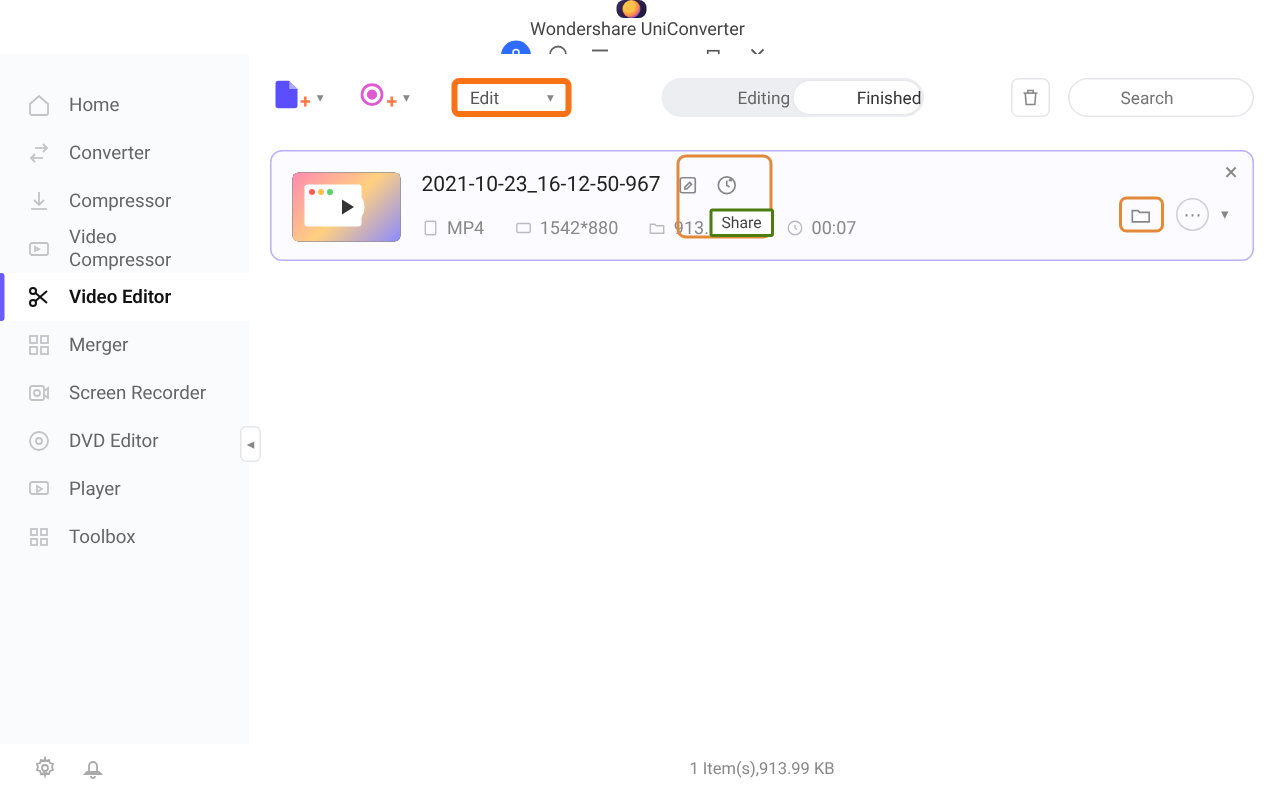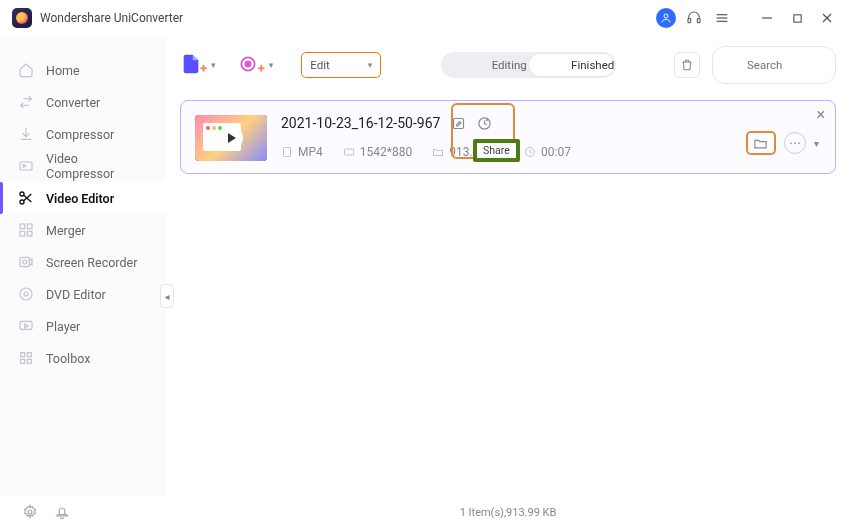--- a/index.html
+++ b/index.html
@@ -1,19 +1,19 @@
 <!DOCTYPE html>
 <html><head>
 <meta charset="utf-8">
 <style>
 * { margin:0; padding:0; box-sizing:border-box; font-family:-apple-system,BlinkMacSystemFont,"Segoe UI",Roboto,sans-serif; }
 body { width:850px; height:528px; background:#fff; color:#333; font-size:13px; overflow:hidden; position:relative; }
 
 
-.titlebar { height:36px; display:flex; align-items:center; padding:0 12px; }
+.titlebar { height:36px; display:flex; align-items:center; padding:0 12px;flex-direction:column; }
 .logo { width:20px; height:20px; border-radius:5px; background:linear-gradient(135deg,#3a2a5a,#1a1a3a); display:flex; align-items:center; justify-content:center; margin-right:8px; }
 .logo-inner { width:12px; height:12px; border-radius:50%; background:radial-gradient(circle at 35% 35%,#ffc14a 35%,#ff7b4a 60%,#5a3aff 80%); }
 .app-title { font-size:12px; color:#444; flex:1; }
 .title-right { display:flex; gap:8px; align-items:center; }
 .avatar { width:20px; height:20px; border-radius:50%; background:#2d6cff; display:flex; align-items:center; justify-content:center; color:#fff; }
 .title-ic { width:20px; height:20px; display:flex; align-items:center; justify-content:center; color:#666; cursor:pointer; }
 .win-ic { width:22px; height:22px; display:flex; align-items:center; justify-content:center; color:#555; cursor:pointer; }
 
 
 .main { display:flex; height:calc(100% - 68px); }
@@ -22,43 +22,43 @@
 .side-item .si-icon { width:16px; height:16px; display:flex; align-items:center; justify-content:center; color:#c2c4c8; }
 .side-item.active { background:#fff; color:#111; font-weight:600; }
 .side-item.active .si-icon { color:#111; }
 .side-item.active::before { content:""; position:absolute; left:0; width:3px; height:32px; background:#6e5bff; border-radius:0 2px 2px 0; }
 .collapse-handle { position:absolute; right:-8px; top:248px; width:14px; height:24px; background:#fff; border:1px solid #e5e6ea; border-radius:4px; display:flex; align-items:center; justify-content:center; color:#888; cursor:pointer; font-size:10px; }
 
 .content { flex:1; display:flex; flex-direction:column; background:#fff; padding:8px 14px 0 14px; }
 .toolbar { height:42px; display:flex; align-items:center; gap:12px; }
 .tb-btn { display:flex; align-items:center; gap:2px; color:#5a4eff; cursor:pointer; }
 .tb-btn.pink { color:#e157d4; }
-.dropdown-edit { width:80px; height:26px; border:1px solid #f97316; border-radius:5px; display:flex; align-items:center; padding:0 8px; font-size:11.5px; color:#555; justify-content:space-between; cursor:pointer; }
+.dropdown-edit { width:80px; height:26px; border:4px solid #f97316; border-radius:5px; display:flex; align-items:center; padding:0 8px; font-size:11.5px; color:#555; justify-content:space-between; cursor:pointer; }
 .tabs { width:175px; height:26px; border-radius:13px; background:#eceef1; display:flex; align-items:center; overflow:hidden; font-size:11.5px; margin-left:48px; }
 .tab { flex:1; display:flex; align-items:center; justify-content:flex-end; height:100%; color:#666; cursor:pointer; }
 .tab.active { background:#fff; border-radius:13px; margin:2px; height:22px; box-shadow:0 0 2px rgba(0,0,0,.08); color:#333; }
 .spacer { flex:1; }
 .trash-btn { width:26px; height:26px; border:1px solid #e5e6ea; border-radius:5px; display:flex; align-items:center; justify-content:center; color:#888; cursor:pointer; }
-.search { width:124px; height:38px; border:1px solid #e5e6ea; border-radius:13px; display:flex; align-items:center; padding:0 10px; gap:24px; color:#aaa; font-size:11.5px; }
+.search { width:124px; height:26px; border:1px solid #e5e6ea; border-radius:13px; display:flex; align-items:center; padding:0 10px; gap:24px; color:#aaa; font-size:11.5px; }
 .search svg { color:#999; }
 .search input { border:none; outline:none; width:80px; font-size:11.5px; color:#555; background:transparent; }
 
 .file-card { margin-top:14px; border:1px solid #b9b0ff; border-radius:8px; background:#fcfbff; padding:14px 16px 12px 14px; display:flex; gap:14px; position:relative; }
 .thumb { width:72px; height:46px; border-radius:4px; background:#2a2a2a; display:flex; align-items:center; justify-content:center; position:relative; overflow:hidden; }
 .thumb-art { position:absolute; inset:0; background:linear-gradient(135deg,#ff8bb0 0%,#ffd080 50%,#8b8bff 100%); }
 .thumb-window { position:absolute; left:8px; top:8px; width:38px; height:28px; background:#fff; border-radius:2px; }
 .thumb-window::before { content:""; position:absolute; left:3px; top:3px; width:4px; height:4px; background:#ff5c5c; border-radius:50%; box-shadow:6px 0 0 #ffbd4a, 12px 0 0 #58d36a; }
 .play-circle { position:absolute; width:24px; height:24px; border-radius:50%; background:rgba(255,255,255,.95); display:flex; align-items:center; justify-content:center; z-index:2; }
 .play-circle::after { content:""; border-style:solid; border-width:5px 0 5px 8px; border-color:transparent transparent transparent #333; margin-left:2px; }
 .file-info { flex:1; }
 .file-title-row { display:flex; align-items:center; gap:10px; }
 .file-title { font-size:14px; color:#222; }
 .icon-sm { width:16px; height:16px; display:flex; align-items:center; justify-content:center; color:#888; cursor:pointer; }
 .share-highlight { position:absolute; left:270px; top:2px; width:64px; height:56px; border:2px solid #e18a3a; border-radius:6px; pointer-events:none; }
-.share-tooltip { position:absolute; left:292px; top:38px; background:#fff; border:4px solid #4d7c0f; padding:1px 6px; font-size:10.5px; color:#444; border-radius:2px; }
+.share-tooltip { position:absolute; left:292px; top:38px; background:#fff; border:2px solid #4d7c0f; padding:1px 6px; font-size:10.5px; color:#444; border-radius:2px; }
 .meta-row { display:flex; gap:20px; margin-top:14px; font-size:12px; color:#888; }
 .meta { display:flex; align-items:center; gap:5px; }
 .meta svg { color:#bbb; }
 .card-close { position:absolute; top:6px; right:10px; color:#888; cursor:pointer; font-size:16px; line-height:1; }
 .card-actions { position:absolute; right:16px; top:30px; display:flex; align-items:center; gap:8px; }
 .folder-btn { width:30px; height:24px; border:2px solid #e18a3a; border-radius:5px; display:flex; align-items:center; justify-content:center; color:#888; cursor:pointer; }
 .ellipsis-btn { width:22px; height:22px; border:1px solid #cfcfd4; border-radius:50%; display:flex; align-items:center; justify-content:center; color:#888; cursor:pointer; font-size:12px; }
 .chev-sm { color:#888; font-size:10px; cursor:pointer; }
 
 

